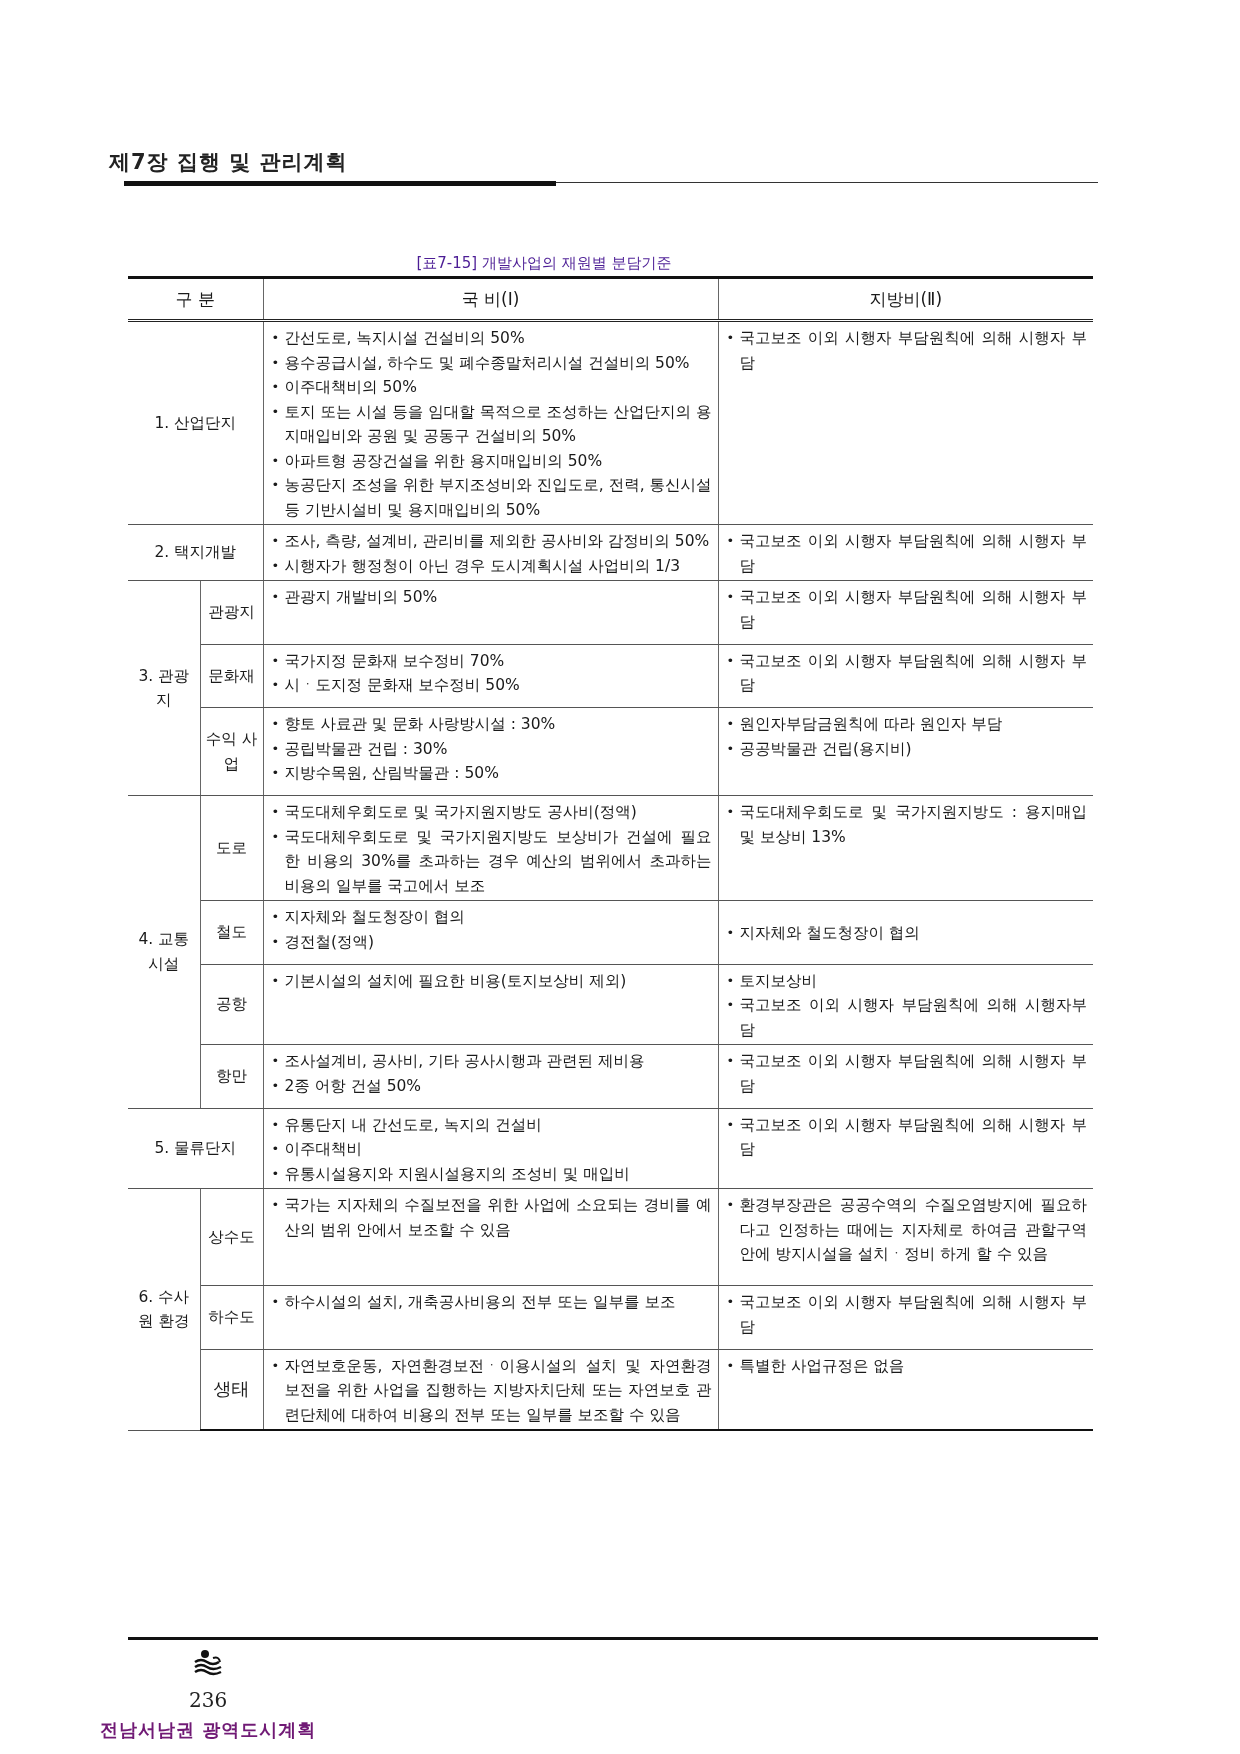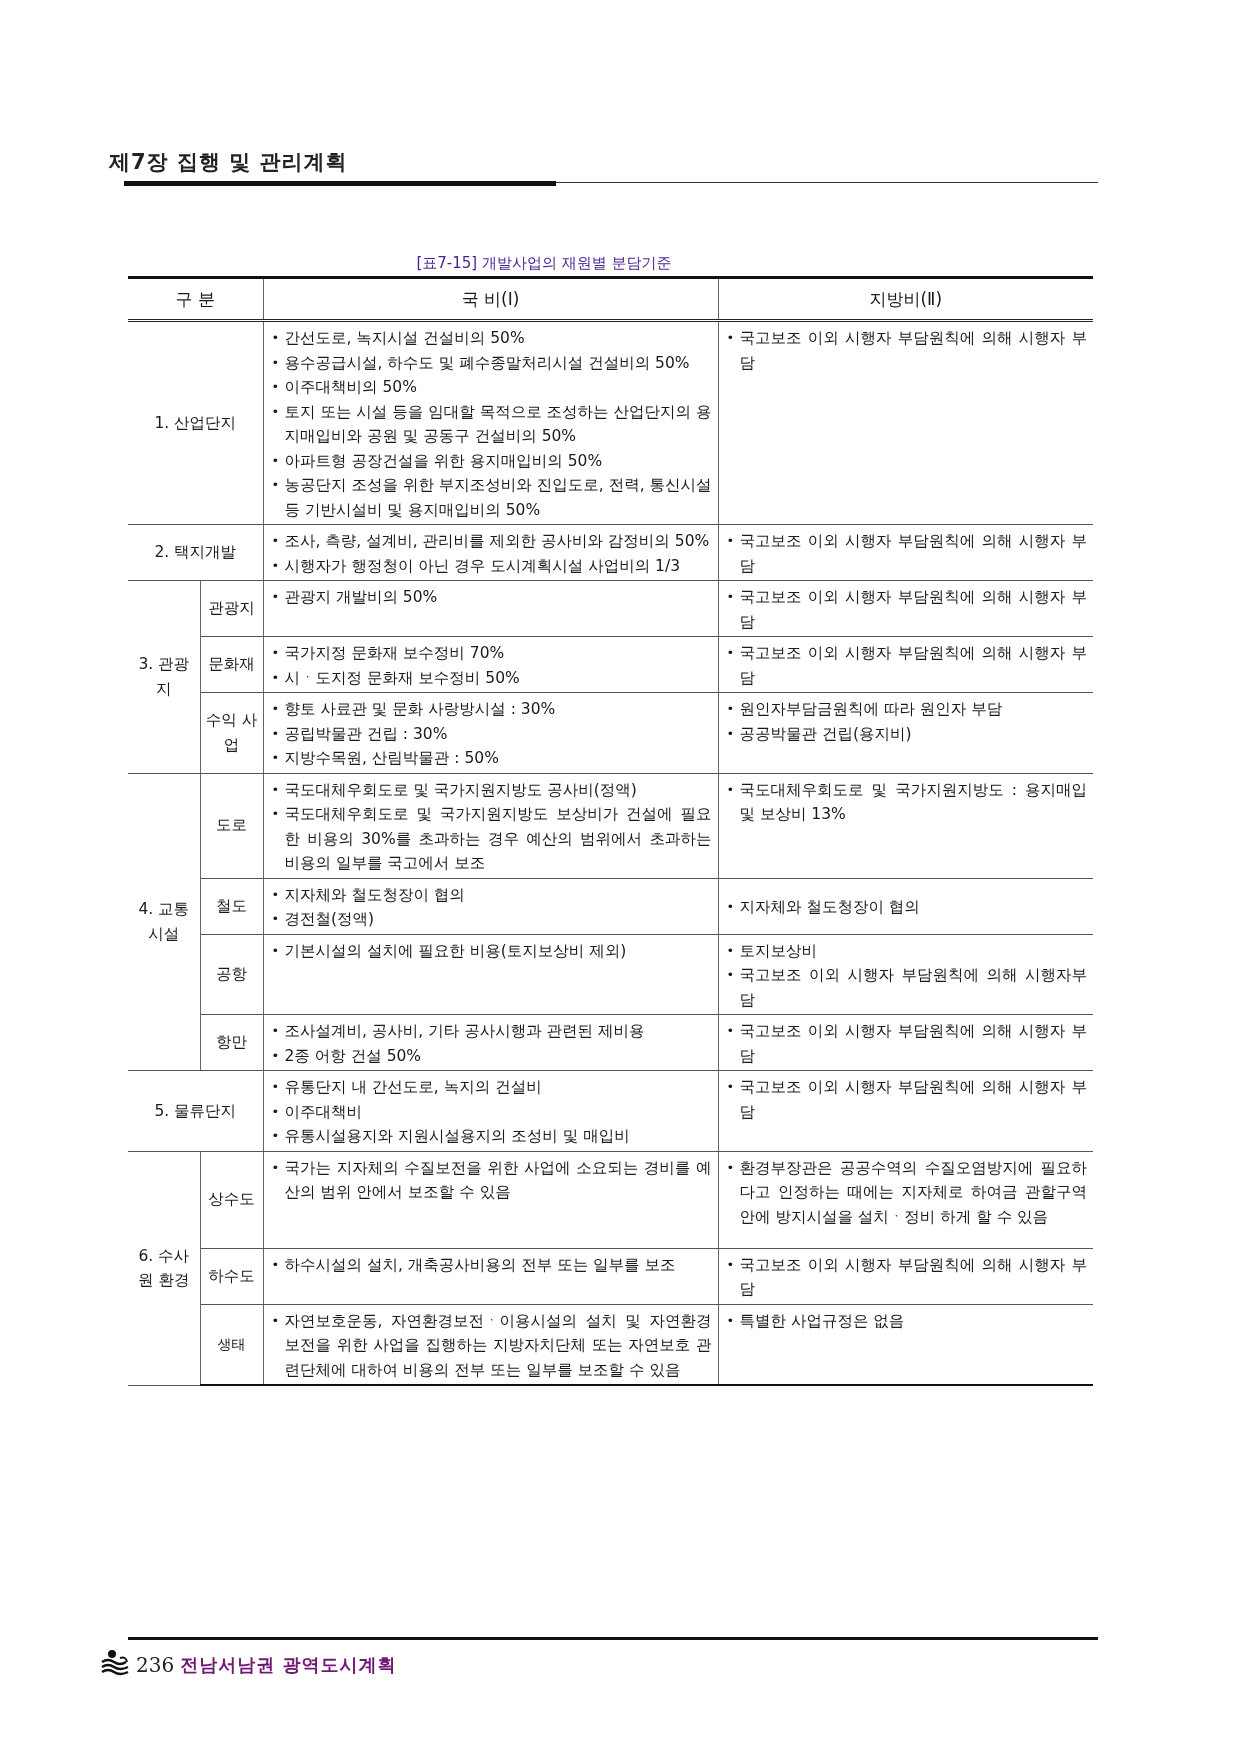--- a/index.html
+++ b/index.html
@@ -6,29 +6,29 @@
   body { width: 1240px; height: 1754px; position: relative; font-family: "DejaVu Sans", "Liberation Sans", sans-serif; color: #1a1a1a; overflow: hidden; }
   .chapter { position: absolute; left: 109px; top: 148px; font-size: 21px; font-weight: bold; letter-spacing: 1px; color: #222; }
   .rule-top { position: absolute; left: 124px; top: 181px; width: 432px; height: 5px; background: #111; }
   .rule-top-thin { position: absolute; left: 556px; top: 182px; width: 542px; height: 1px; background: #333; }
   .caption { position: absolute; left: 0; width: 1088px; top: 254px; text-align: center; font-size: 15px; color: #4c1d95; }
   table.main { position: absolute; left: 128px; top: 276px; width: 965px; border-collapse: collapse; table-layout: fixed; font-size: 15.5px; line-height: 24.5px; }
   table.main th, table.main td { border: 1px solid #555; padding: 0; vertical-align: middle; }
   table.main thead th { height: 40px; font-weight: normal; font-size: 17px; background: #fff; border-top: 3px solid #111; border-bottom: 3px double #222; }
   table.main td.content, table.main td.local { vertical-align: top; padding: 4px 6px 2px 8px; text-align: justify; }
   table.main td.cat { text-align: center; padding: 2px 4px; }
-  table.main td.sub { text-align: center; padding: 4px 3px; margin-left: 19px; }
+  table.main td.sub { text-align: center; padding: 19px 3px; margin-left: 19px; }
   table.main tr.last td { border-bottom: 2px solid #111; }
   table.main td, table.main th { border-left: none; border-right: 1px solid #666; }
   table.main tr td:first-child, table.main tr th:first-child { border-left: none; }
   .bl { list-style: none; margin: 0; padding: 0; }
   .bl li { position: relative; padding-left: 13px; }
   .bl li::before { content: "•"; position: absolute; left: 0; top: 0; font-size: 13px; }
   .rule-bottom { position: absolute; left: 128px; top: 1637px; width: 970px; height: 3px; background: #111; }
-  .footer { position: absolute; left: 100px; top: 1648px; display: flex; align-items: center; gap: 6px; }
+  .footer { position: absolute; left: 100px; top: 1648px; display: flex; align-items: center; gap: 6px; flex-direction: column; }
   .footer .page { font-family: "DejaVu Serif", "Liberation Serif", serif; font-size: 20px; color: #222; }
   .footer .title { font-size: 18px; font-weight: bold; color: #701a75; letter-spacing: 1px; }
 </style>
 </head>
 <body>
 
 <div class="chapter">제7장 집행 및 관리계획</div>
 <div class="rule-top"></div>
 <div class="rule-top-thin"></div>
 
@@ -224,21 +224,21 @@
             <li>하수시설의 설치, 개축공사비용의 전부 또는 일부를 보조</li>
           </ul>
       </td>
       <td class="local" style="border-right:none">
         <ul class="bl">
             <li>국고보조 이외 시행자 부담원칙에 의해 시행자 부담</li>
           </ul>
       </td>
     </tr>
     <tr class="last">
-      <td class="sub" style="font-size:14px">생태</td>
+      <td class="sub" style="font-size:18px">생태</td>
       <td class="content">
         <ul class="bl">
             <li>자연보호운동, 자연환경보전ㆍ이용시설의 설치 및 자연환경 보전을 위한 사업을 집행하는 지방자치단체 또는 자연보호 관련단체에 대하여 비용의 전부 또는 일부를 보조할 수 있음</li>
           </ul>
       </td>
       <td class="local" style="border-right:none">
         <ul class="bl">
             <li>특별한 사업규정은 없음</li>
           </ul>
       </td>

